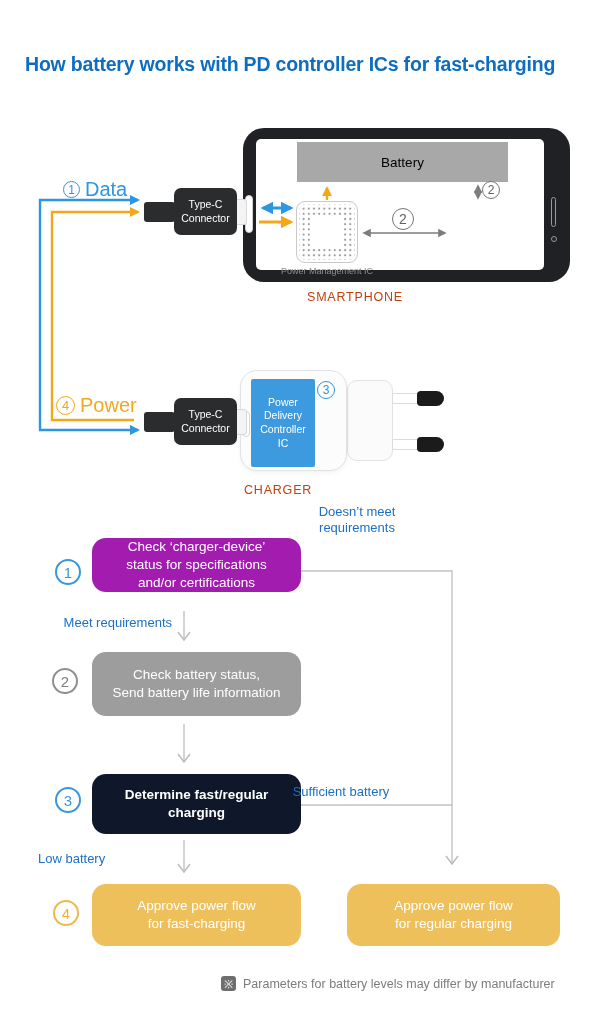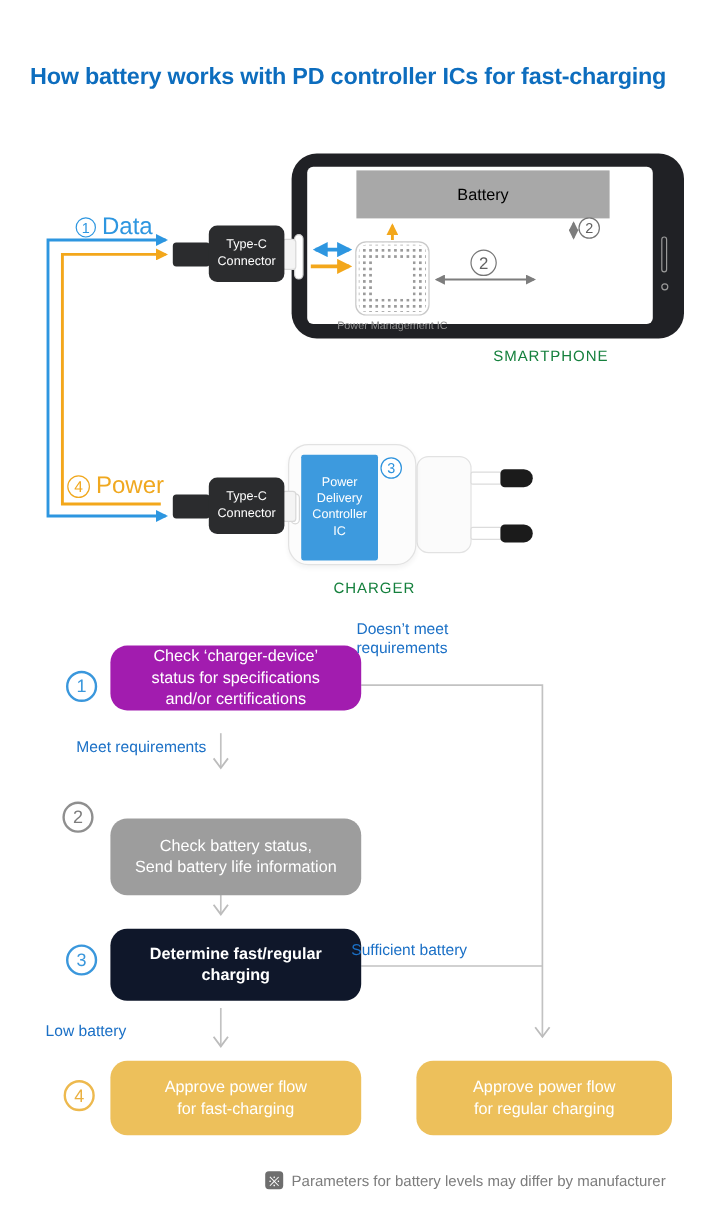--- a/index.html
+++ b/index.html
@@ -31,21 +31,21 @@
   #pmic-label { left:262px; top:266px; width:130px; text-align:center; font-size:9px; color:#8d8d8d; }
   #processor { left:449px; top:201px; width:61px; height:61px; background:#121212; color:#fff;
                font-size:10px; line-height:1.25; display:flex; align-items:center; justify-content:center;
                text-align:center; white-space:pre-line; border-radius:2px; }
 
   .ring-badge { border-radius:50%; background:#fff; display:flex; align-items:center; justify-content:center; }
   #badge2-bus  { left:392px; top:208px; width:22px; height:22px; border:1.5px solid #757575; color:#616161; font-size:14px; }
   #badge2-batt { left:482px; top:181px; width:18px; height:18px; border:1.5px solid #757575; color:#616161; font-size:12px; }
   #badge3      { left:317px; top:381px; width:18px; height:18px; border:1.5px solid #2e93dd; color:#2e93dd; font-size:12px; }
 
-  .caption { font-size:12.5px; color:#15803d; letter-spacing:0.8px; text-align:right; }
+  .caption { font-size:12.5px; color:#c2410c; letter-spacing:0.8px; text-align:left; }
   #caption-smartphone { left:307px; top:290px; width:200px; }
   #caption-charger    { left:244px; top:483px; width:102px; }
 
   
   .conn-stem { width:31px; height:20px; background:#2b2c2e; border-radius:3px; }
   #conn-top-stem { left:144px; top:202px; } #conn-bot-stem { left:144px; top:412px; }
   .conn-tip { width:12px; height:26px; background:#f4f4f4; border:1px solid #d8d8d8; border-radius:3px; }
   #conn-top-tip { left:235px; top:199px; } #conn-bot-tip { left:235px; top:409px; }
   .conn-body { width:63px; height:47px; background:#2b2c2e; border-radius:7px; color:#fff; font-size:10.5px;
                line-height:1.25; display:flex; align-items:center; justify-content:center; text-align:center;
@@ -73,34 +73,34 @@
   #data-label  { left:63px; top:178px; color:#2d96e0; }
   #data-label .ring  { width:17px; height:17px; border:1.5px solid #2d96e0; font-size:12px; }
   #power-label { left:56px; top:394px; color:#f0a81f; }
   #power-label .ring { width:19px; height:19px; border:1.5px solid #f0a81f; font-size:13px; }
   .line-label .txt { font-size:20px; }
 
   
   .fbox { border-radius:14px; color:#fff; font-size:13.5px; line-height:1.32; display:flex;
           align-items:center; justify-content:center; text-align:center; white-space:pre-line; }
   #fbox1  { left:92px;  top:538px; width:209px; height:54px; background:#a21caf; }
-  #fbox2  { left:92px;  top:652px; width:209px; height:64px; background:#9d9d9d;margin-top:30px; }
+  #fbox2  { left:92px;  top:652px; width:209px; height:64px; background:#9d9d9d; }
   #fbox3  { left:92px;  top:774px; width:209px; height:60px; background:#0f172a;font-weight:bold; }
   #fbox4a { left:92px;  top:884px; width:209px; height:62px; background:#edc05b; }
   #fbox4b { left:347px; top:884px; width:213px; height:62px; background:#edc05b; }
 
   .scircle { width:26px; height:26px; border-radius:50%; background:#fff; display:flex;
              align-items:center; justify-content:center; font-size:15px; }
   #sc1 { left:55px; top:559px; border:2px solid #3a97dc; color:#3a97dc; }
   #sc2 { left:52px; top:668px; border:2px solid #8f8f8f; color:#7d7d7d; }
   #sc3 { left:55px; top:787px; border:2px solid #3a97dc; color:#3a97dc; }
   #sc4 { left:53px; top:900px; border:2px solid #edb94e; color:#eab041; }
 
   .flabel { color:#1b70c6; font-size:13px; line-height:1.2; white-space:pre-line; }
-  #lbl-doesnt     { left:297px; top:516px; width:120px; text-align:left; }
+  #lbl-doesnt     { left:297px; top:504px; width:120px; text-align:center; }
   #lbl-meet       { left:38px;  top:615px; width:134px; text-align:right; }
   #lbl-sufficient { left:281px; top:784px; width:120px; text-align:center; }
   #lbl-low        { left:38px;  top:851px; width:134px; text-align:left; }
 
   
   #footnote { left:221px; top:976px; display:flex; align-items:center; gap:7px; }
   #footnote .ficon { width:15px; height:15px; background:#6e6e6e; color:#fff; border-radius:3px;
                      font-size:11px; display:flex; align-items:center; justify-content:center; }
   #footnote .ftext { font-size:12.5px; color:#7c7c7c; }
 

